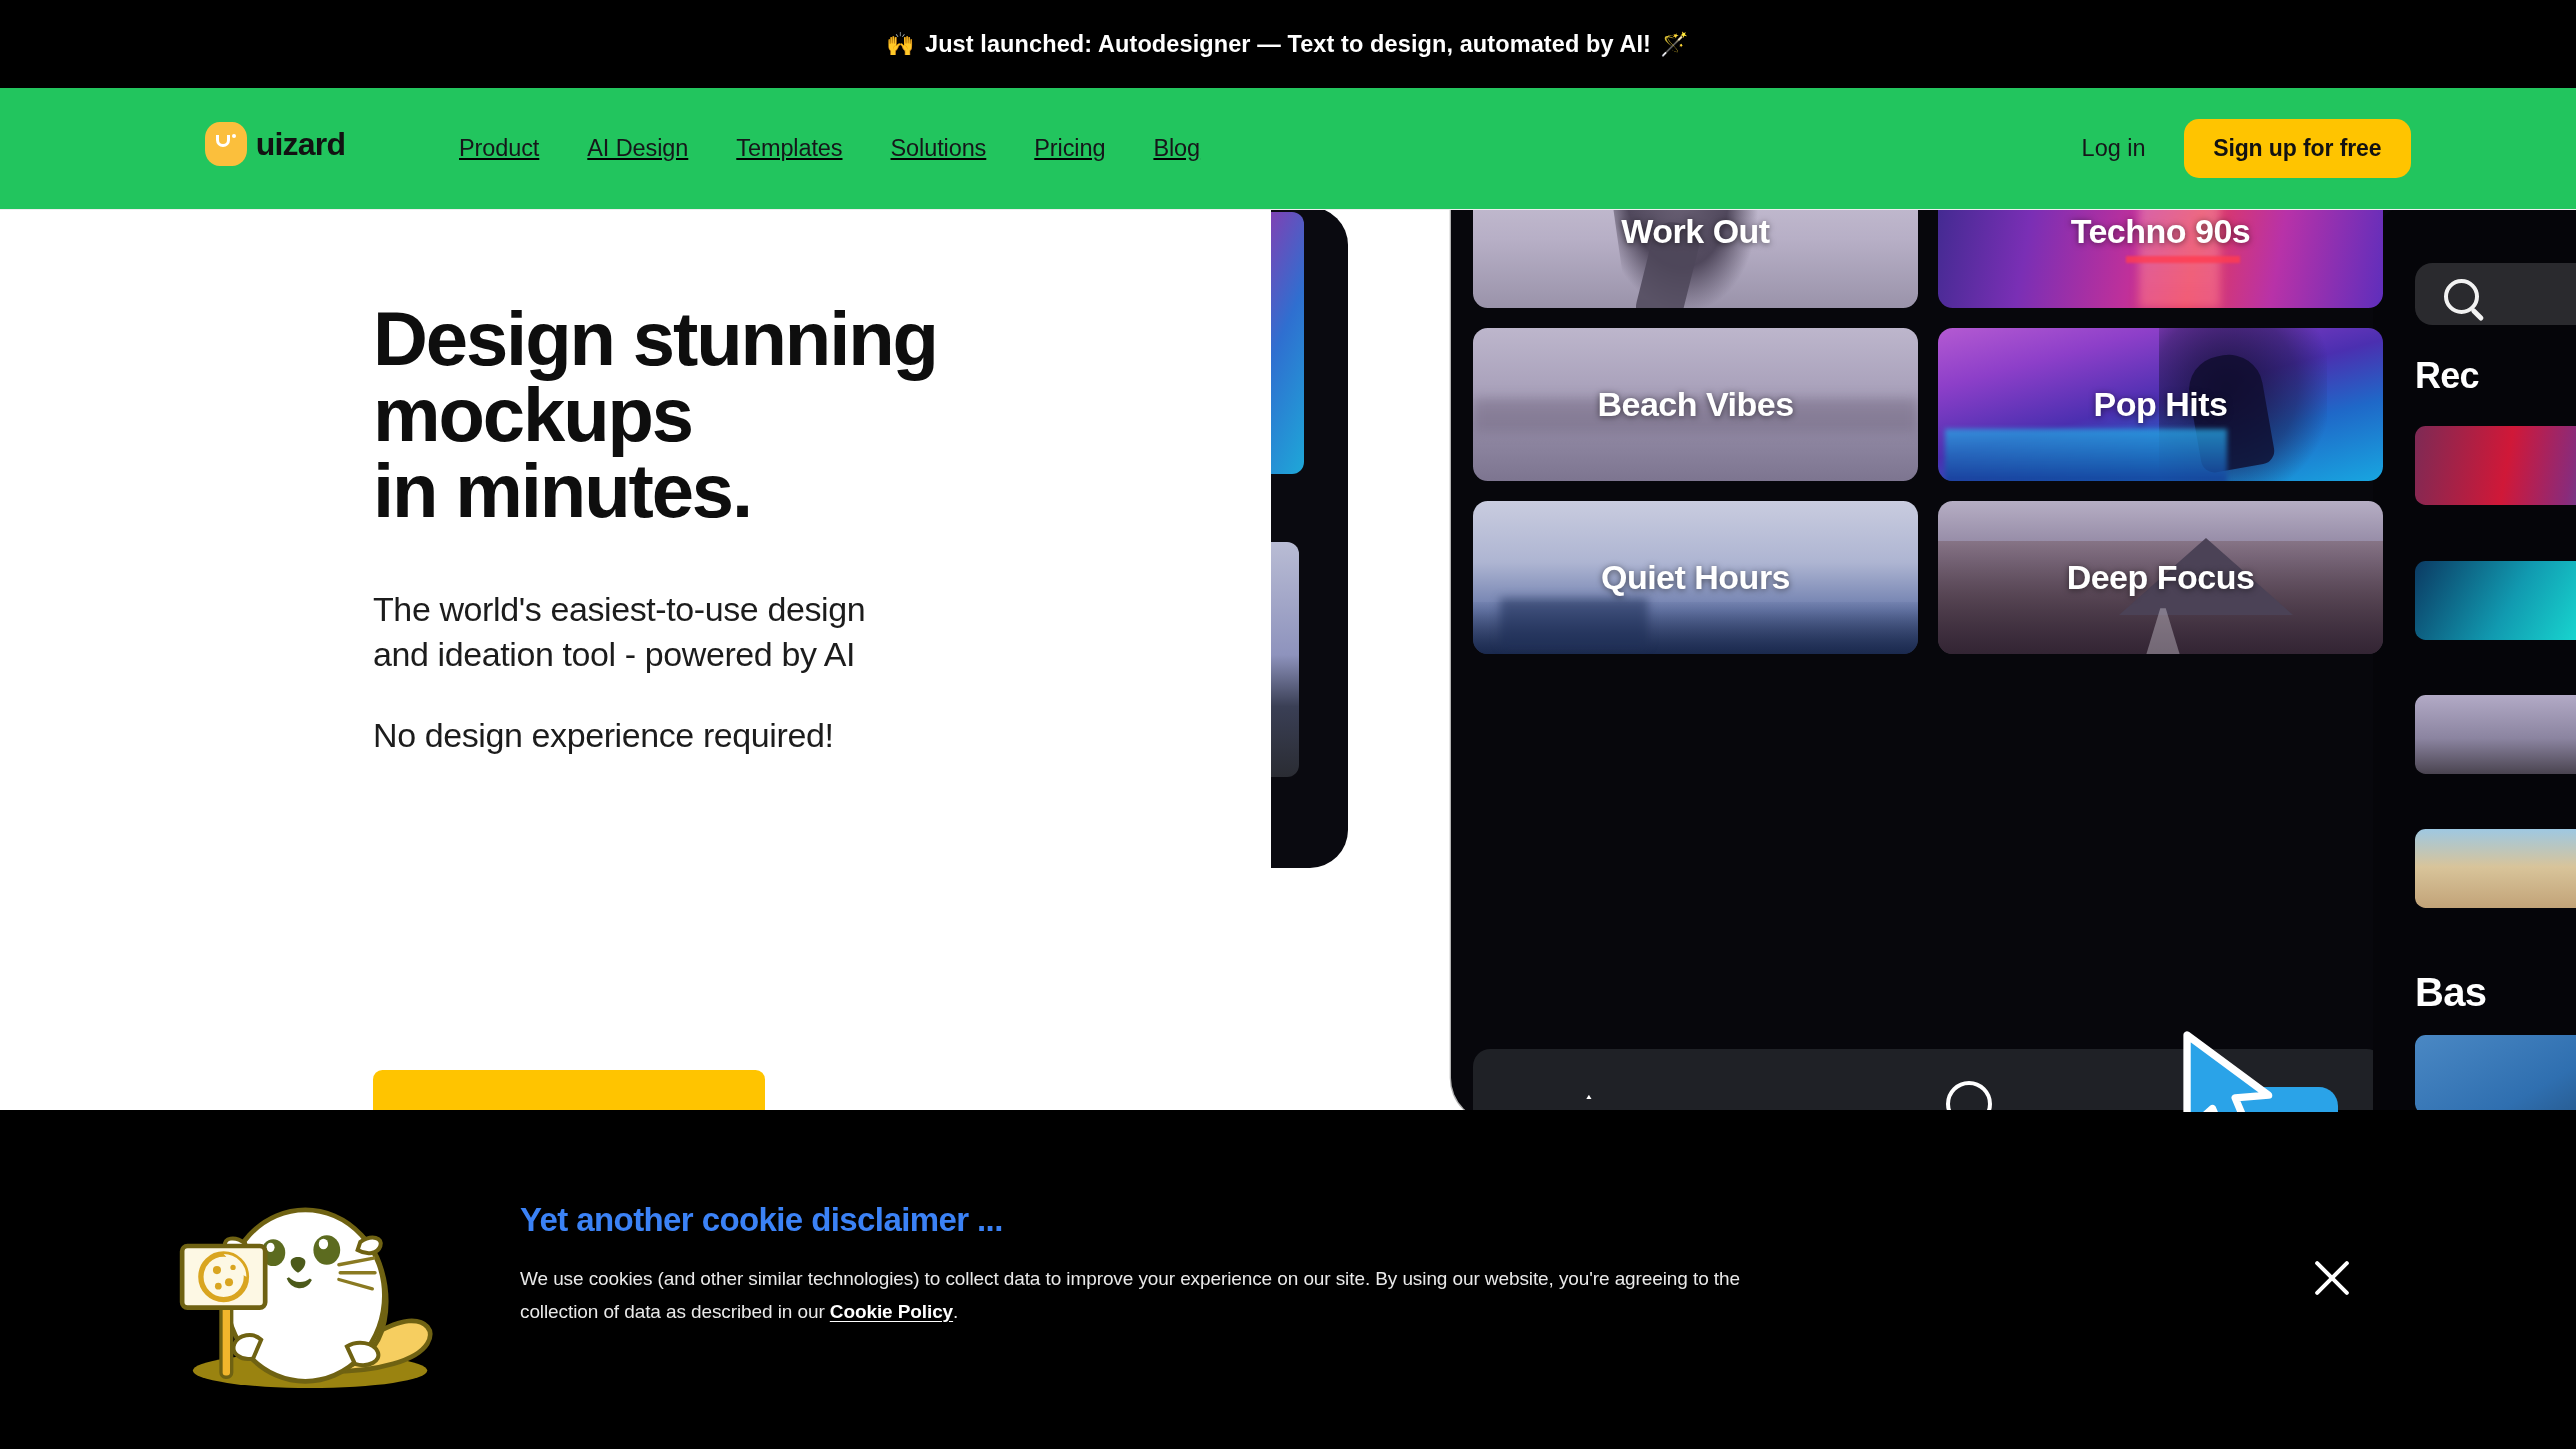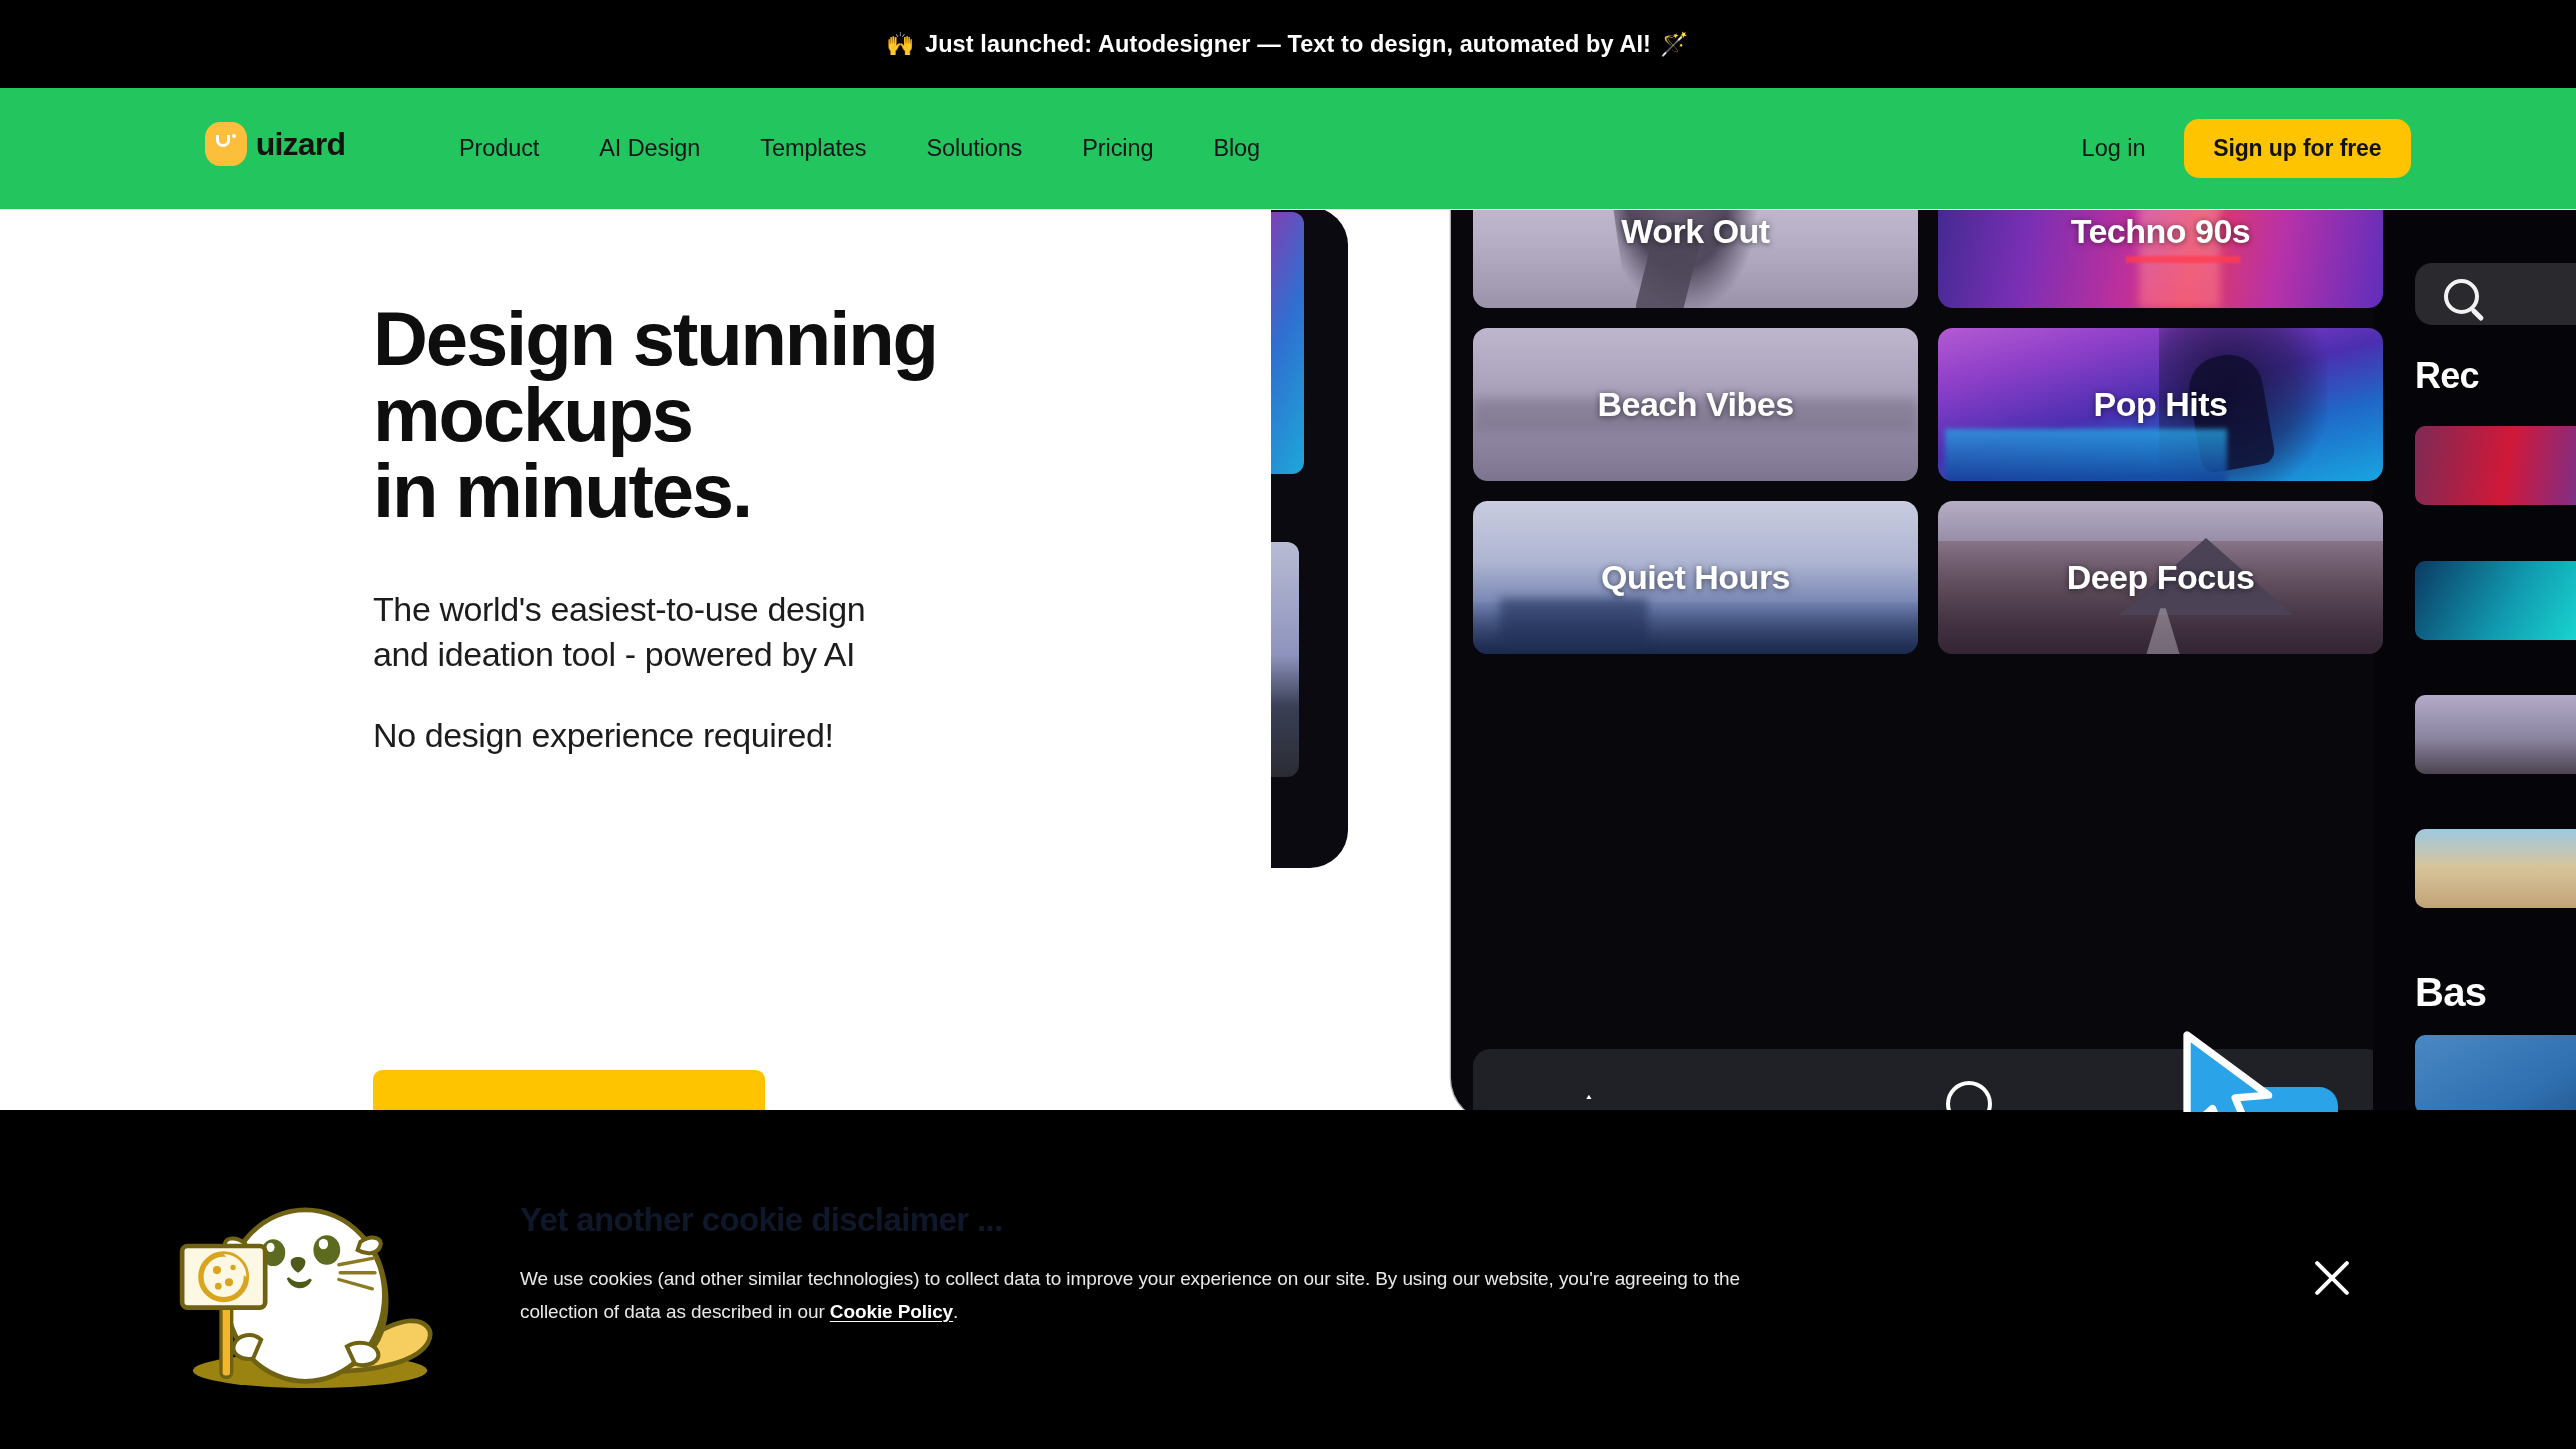--- a/index.html
+++ b/index.html
@@ -37,21 +37,21 @@
     border:3.4px solid #ffffff;border-top:none;
     border-radius:0 0 9.4px 9.4px;box-sizing:border-box;
   }
   .brand-mark .dot{
     position:absolute;left:27px;top:12px;width:4px;height:4px;border-radius:50%;background:#ffffff;
   }
   .brand-word{
     font-size:32px;font-weight:700;color:#121212;letter-spacing:-0.8px;line-height:1;
   }
 
-  .nav-links{position:absolute;left:437px;top:0;height:121px;display:flex;align-items:center;gap:16px;}
+  .nav-links{position:absolute;left:437px;top:0;height:121px;display:flex;align-items:center;gap:4px;text-decoration:underline;}
   .nav-link{
     font-size:23.5px;color:#16161a;font-weight:500;letter-spacing:-0.1px;
     padding:0 22px;cursor:pointer;white-space:nowrap;
   }
 
   .nav-right{position:absolute;right:165px;top:0;height:121px;display:flex;align-items:center;gap:0;}
   .login-link{font-size:23.5px;color:#16161a;font-weight:500;margin-right:38px;cursor:pointer;white-space:nowrap;}
   .signup-btn{
     background:#FFC400;color:#121212;border:none;border-radius:15px;
     font-family:inherit;font-size:23px;font-weight:700;letter-spacing:-0.1px;
@@ -205,21 +205,21 @@
   
   .cookie{
     position:absolute;left:0;top:1110px;width:2576px;height:339px;background:#000000;
   }
   .cookie-inner{position:absolute;left:0;top:0;width:2576px;height:339px;}
 
   .seal{position:absolute;left:159px;top:1171px;width:282px;height:221px;}
 
   .cookie-text{position:absolute;left:520px;top:1203px;width:1275px;}
   .cookie-title{
-    margin:0;color:#0f172a;font-size:33px;font-weight:700;letter-spacing:-0.6px;line-height:1;
+    margin:0;color:#3b82f6;font-size:33px;font-weight:700;letter-spacing:-0.6px;line-height:1;
   }
   .cookie-body{
     margin:0;padding-top:27px;color:#e9e9e9;font-size:19px;line-height:1.72;font-weight:400;letter-spacing:-0.1px;
     max-width:1261px;
   }
   .cookie-link{color:#ffffff;font-weight:700;text-decoration:underline;text-underline-offset:3.4px;}
 
   .cookie-close{
     position:absolute;left:2304px;top:1250px;width:56px;height:56px;cursor:pointer;
     background:transparent;border:none;padding:0;

